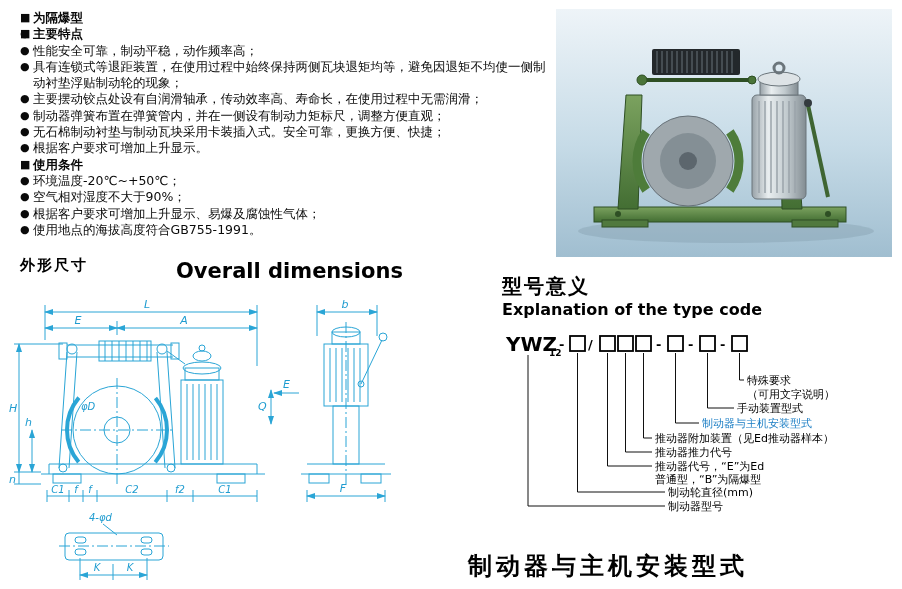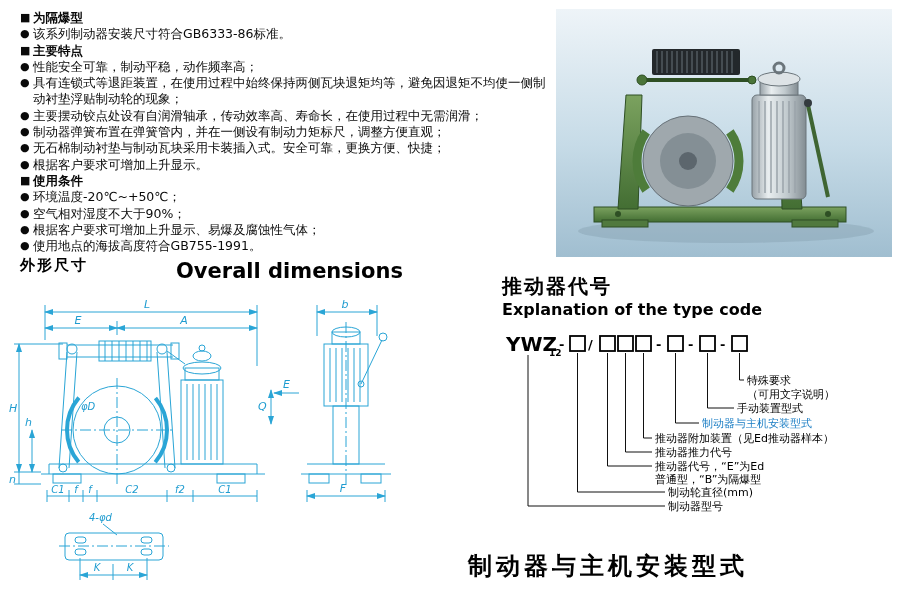--- a/index.html
+++ b/index.html
@@ -41,21 +41,21 @@
   .tc-line{stroke:#111;stroke-width:1;fill:none}
   .tc-box{fill:#fff;stroke:#000;stroke-width:1.8}
   .tc-label{fill:#000;font-size:11px}
   .tc-label.blue{fill:#1a7dc4}
 </style>
 </head>
 <body>
 
 <div class="abs intro">
   <div class="intro-item hdr"><span class="marker">■</span><span>为隔爆型</span></div>
-  <div class="intro-item"><span class="marker">●</span><span>该系列制动器安装尺寸符合GB6333-86标准。</span></div>
+  <div class="intro-item"><span class="marker">●</span></div>
   <div class="intro-item hdr"><span class="marker">■</span><span>主要特点</span></div>
   <div class="intro-item"><span class="marker">●</span><span>性能安全可靠，制动平稳，动作频率高；</span></div>
   <div class="intro-item"><span class="marker">●</span><span>具有连锁式等退距装置，在使用过程中始终保持两侧瓦块退矩均等，避免因退矩不均使一侧制动衬垫浮贴制动轮的现象；</span></div>
   <div class="intro-item"><span class="marker">●</span><span>主要摆动铰点处设有自润滑轴承，传动效率高、寿命长，在使用过程中无需润滑；</span></div>
   <div class="intro-item"><span class="marker">●</span><span>制动器弹簧布置在弹簧管内，并在一侧设有制动力矩标尺，调整方便直观；</span></div>
   <div class="intro-item"><span class="marker">●</span><span>无石棉制动衬垫与制动瓦块采用卡装插入式。安全可靠，更换方便、快捷；</span></div>
   <div class="intro-item"><span class="marker">●</span><span>根据客户要求可增加上升显示。</span></div>
   <div class="intro-item hdr"><span class="marker">■</span><span>使用条件</span></div>
   <div class="intro-item"><span class="marker">●</span><span>环境温度-20℃~+50℃；</span></div>
   <div class="intro-item"><span class="marker">●</span><span>空气相对湿度不大于90%；</span></div>
@@ -103,21 +103,21 @@
   <ellipse cx="223" cy="70" rx="21" ry="7" fill="#dde3e6" stroke="#6b757b"></ellipse>
   <circle cx="223" cy="59" r="5" fill="none" stroke="#6b757b" stroke-width="3"></circle>
   <line x1="252" y1="96" x2="272" y2="188" stroke="#3f6532" stroke-width="4"></line>
   <circle cx="252" cy="94" r="4" fill="#333a3e"></circle>
   <circle cx="62" cy="205" r="3" fill="#2e4f24"></circle>
   <circle cx="272" cy="205" r="3" fill="#2e4f24"></circle>
 </svg>
 
 <div class="abs dim-title-zh">外形尺寸</div>
 <div class="abs dim-title-en">Overall dimensions</div>
-<div class="abs code-title-zh">推动器代号</div>
+<div class="abs code-title-zh">型号意义</div>
 <div class="abs code-title-en">Explanation of the type code</div>
 
 <svg class="abs drawing" width="405" height="297" viewBox="0 0 405 297">
   <defs>
     <marker id="arw" markerWidth="9" markerHeight="8" refX="8" refY="3" orient="auto-start-reverse" markerUnits="userSpaceOnUse">
       <path d="M0,0 L9,3 L0,6 Z" fill="#2aa5d6"></path>
     </marker>
   </defs>
 
   <g class="dw">

